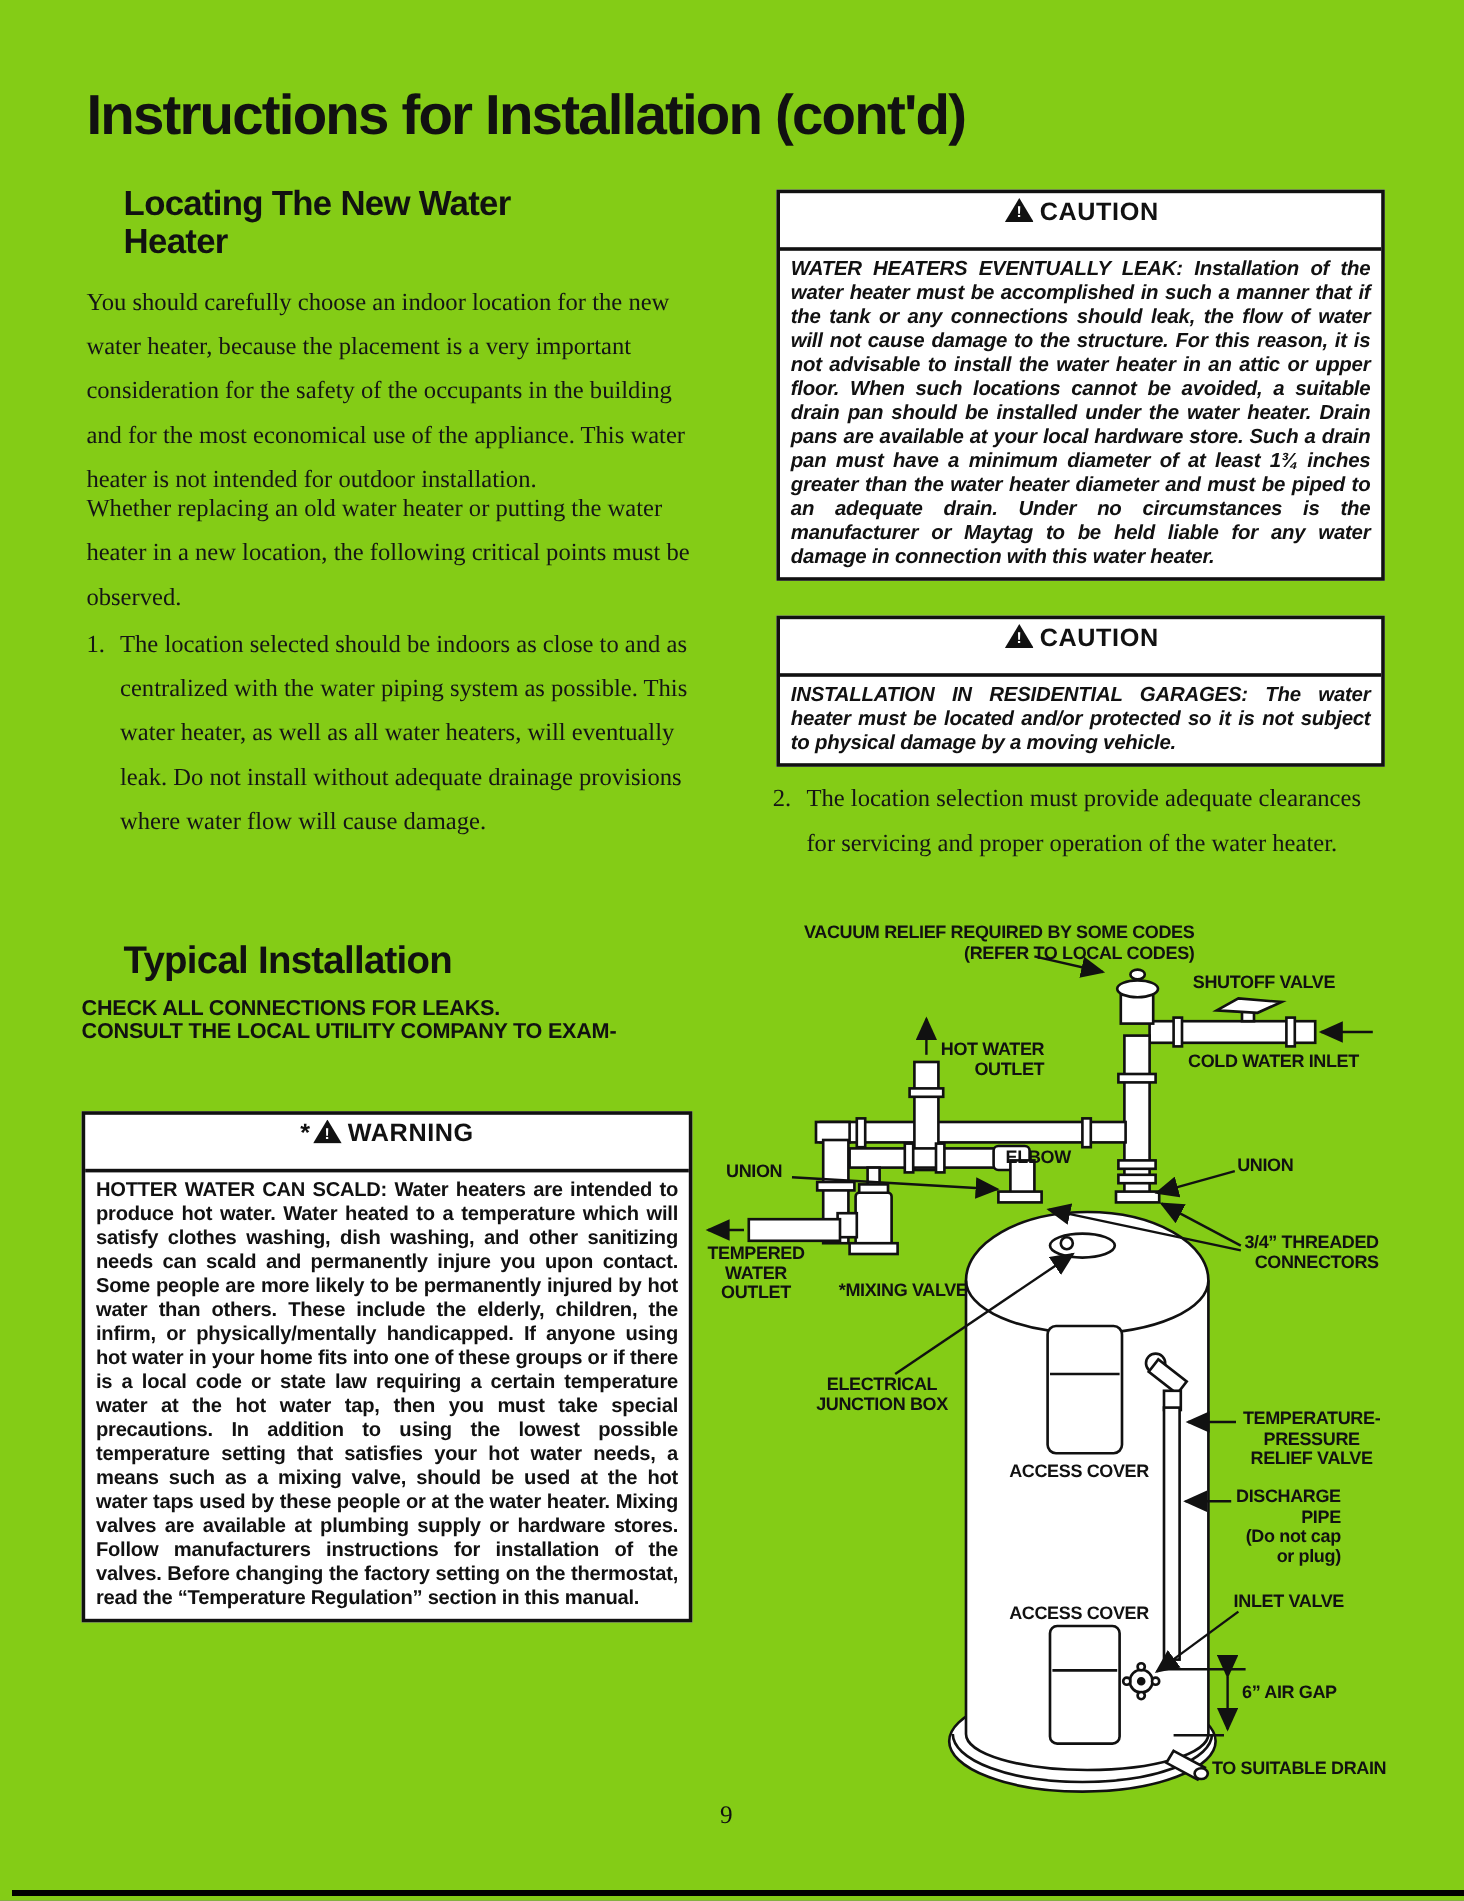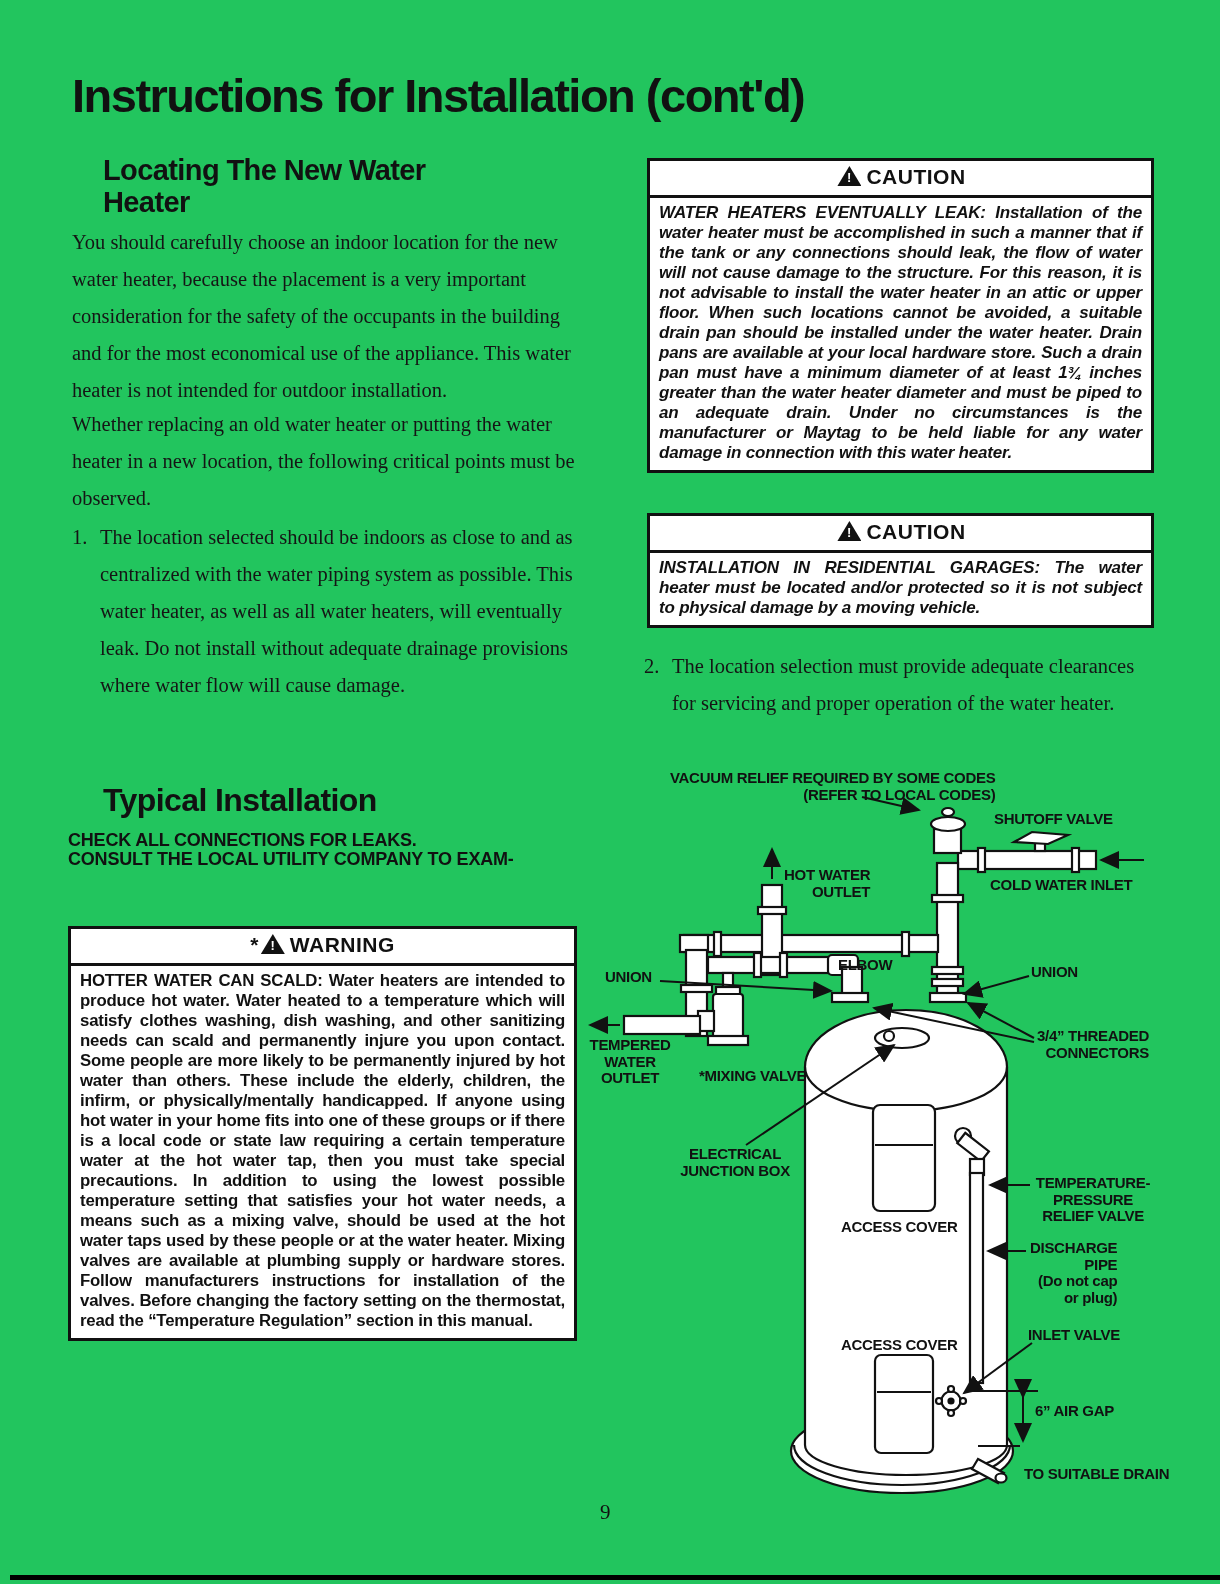--- a/index.html
+++ b/index.html
@@ -1,38 +1,38 @@
 <!DOCTYPE html>
 <html><head>
 <meta charset="utf-8">
 <style>
   html,body { margin:0; padding:0; background:#888; }
   .page {
     position:relative; width:1220px; height:1584px; margin:0 auto;
-    background:#22c55e; color:#111;
+    background:#84cc16; color:#111;
     font-family:"Liberation Sans", sans-serif; overflow:hidden;
   }
   .abs { position:absolute; }
   .title {
     font-size:47px; font-weight:bold; letter-spacing:-1.5px; white-space:nowrap;
   }
   .h2 {
     font-size:29px; font-weight:bold; letter-spacing:-0.6px; line-height:32px;margin-left:31px;
   }
   .serif {
     font-family:"Liberation Serif", serif; font-size:20.5px; line-height:37px; color:#151515;
   }
   .item { display:flex; }
   .item .num { width:28px; flex:none; }
   .item .itxt { flex:1; }
   .boldblock { font-weight:bold; font-size:18px; line-height:18.5px; letter-spacing:-0.2px; }
   .warnbox { border:3px solid #111; background:#fff; }
   .warnbox .whead {
     border-bottom:3px solid #111; text-align:center; font-weight:bold;
-    font-size:21px; padding:4px 0 6px 0; letter-spacing:0.5px;
+    font-size:21px; padding:4px 0 17px 0; letter-spacing:0.5px;
   }
   .warnbox .wbody {
     padding:5px 9px 7px 9px; font-weight:bold; text-align:justify; letter-spacing:-0.2px;
   }
   .cbody17 { font-size:17px; line-height:20px;font-style:italic; }
   .wbody17 { font-size:16.8px; line-height:20px; }
   .tri {
     display:inline-block; width:24px; height:20px; background:#111; position:relative;
     clip-path:polygon(50% 0, 100% 100%, 0 100%); margin:0 5px -2px 2px; vertical-align:baseline;
   }
@@ -51,21 +51,21 @@
 </style>
 </head>
 <body>
 
 <div class="page">
 
   <div class="abs title" style="left:72px; top:68px;">Instructions for Installation (cont'd)</div>
 
   <div class="abs h2" style="left:72px; top:154px; width:400px;">Locating The New Water Heater</div>
 
-  <div class="abs serif" style="left:72px; top:224px; width:508px;">You should carefully choose an indoor location for the new water heater, because the placement is a very important consideration for the safety of the occupants in the building and for the most economical use of the appliance. This water heater is not intended for outdoor installation.</div>
+  <div class="abs serif" style="left:72px; top:234px; width:508px;">You should carefully choose an indoor location for the new water heater, because the placement is a very important consideration for the safety of the occupants in the building and for the most economical use of the appliance. This water heater is not intended for outdoor installation.</div>
 
   <div class="abs serif" style="left:72px; top:406px; width:508px;">Whether replacing an old water heater or putting the water heater in a new location, the following critical points must be observed.</div>
 
   <div class="abs serif item" style="left:72px; top:519px; width:510px;">
     <span class="num">1.</span>
     <span class="itxt">The location selected should be indoors as close to and as centralized with the water piping system as possible. This water heater, as well as all water heaters, will eventually leak. Do not install without adequate drainage provisions where water flow will cause damage.</span>
   </div>
 
   <div class="abs h2" style="left:72px; top:784px; font-size:32px;">Typical Installation</div>
 
@@ -234,19 +234,19 @@
   </div>
   <div class="dlab" style="left:1030px; top:1240px;">
     <div class="ll">DISCHARGE</div>
     <div class="ll">PIPE</div>
     <div class="ll">(Do not cap</div>
     <div class="ll">or plug)</div>
   </div>
   <div class="dlab" style="left:1028px; top:1327px;">INLET VALVE</div>
   <div class="dlab" style="left:841px; top:1337px;">ACCESS COVER</div>
   <div class="dlab" style="left:1035px; top:1403px;">6” AIR GAP</div>
-  <div class="dlab" style="left:1010px; top:1466px;margin-left:14px;">TO SUITABLE DRAIN</div>
+  <div class="dlab" style="left:1010px; top:1466px;">TO SUITABLE DRAIN</div>
 
   <div class="abs pageno" style="left:600px; top:1500px;">9</div>
 
   <div class="abs botbar" style="left:10px; top:1575px; width:1210px; height:5px;"></div>
 
 </div>
 
 </body></html>

